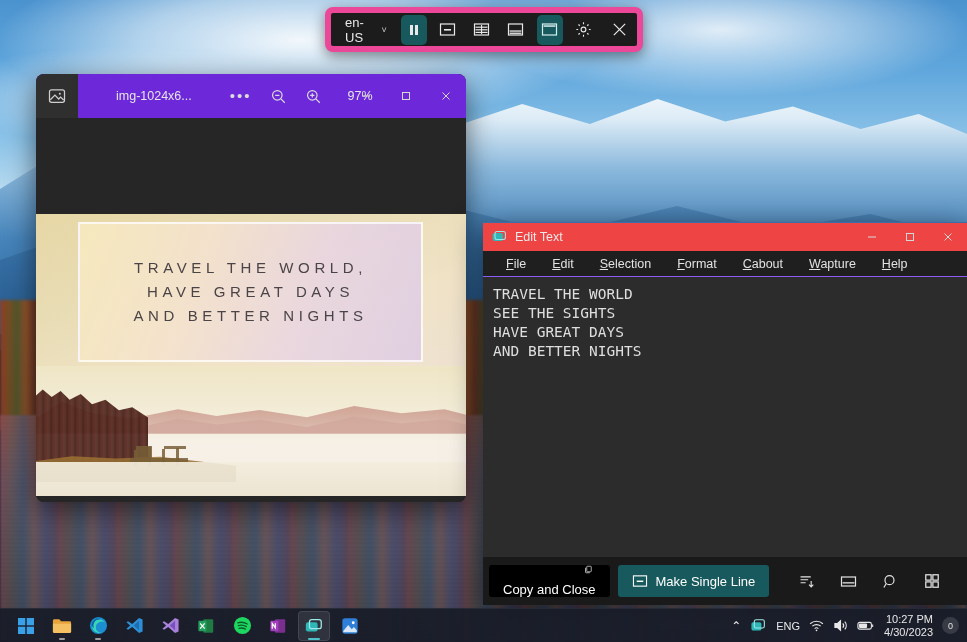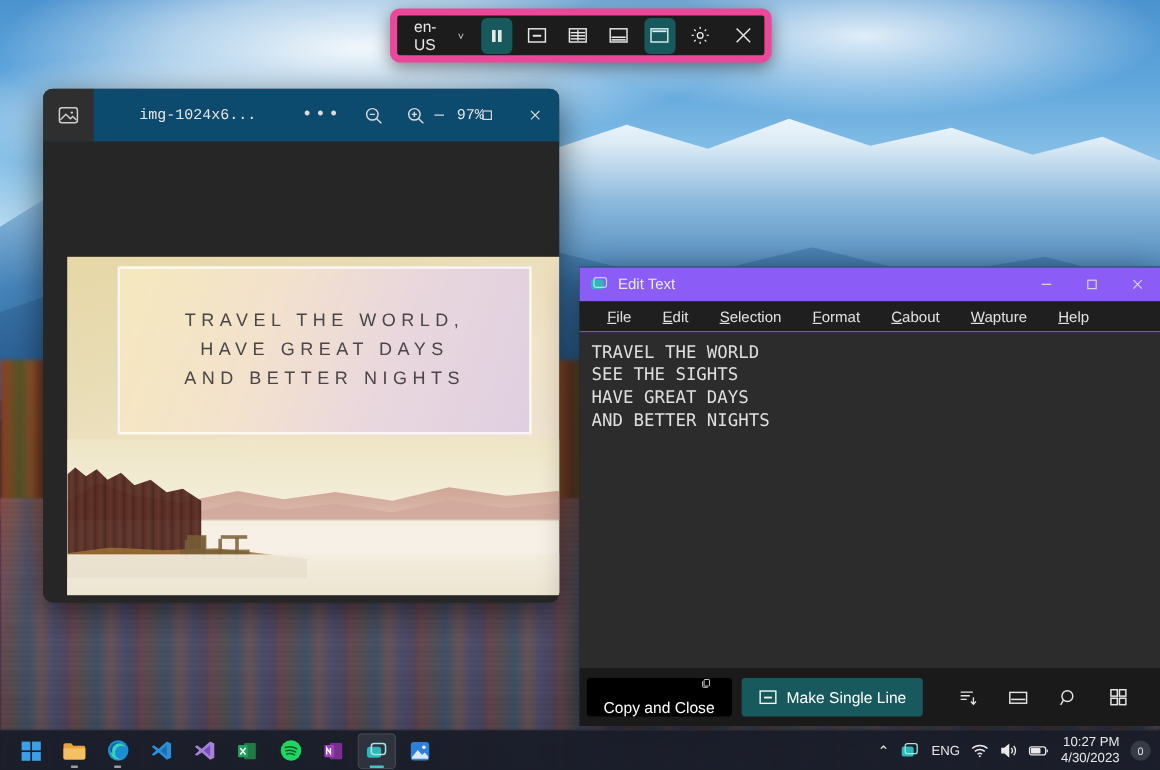--- a/index.html
+++ b/index.html
@@ -109,21 +109,21 @@
   
   #viewer {
     position: absolute; top: 74px; left: 36px;
     width: 430px; height: 428px;
     background: #262626; border-radius: 8px;
     box-shadow: 0 8px 28px rgba(0,0,0,.55);
     overflow: hidden;
   }
   #viewer .titlebar {
     height: 44px; display: flex; align-items: center;
-    background: #0c4a6e; position: relative; font-family: Liberation Mono, monospace;
+    background: #6d28d9; position: relative;
   }
   #viewer .appbox {
     width: 42px; height: 44px; background: #2f2f2f;
     display: flex; align-items: center; justify-content: center;
   }
   #viewer .fname {
     color: #e6e6e6; font-size: 12.5px; margin-left: 38px;
     white-space: nowrap;
   }
   #viewer .vtools { display: flex; align-items: center; margin-left: 38px; gap: 18px; }
@@ -133,21 +133,20 @@
   .wc { width: 40px; height: 44px; display: flex; align-items: center; justify-content: center; color: #d8d8d8; cursor: pointer; }
   #viewer .canvas {
     position: absolute; top: 44px; left: 0; width: 430px; height: 384px;
     background: #262626;
   }
   
   #poster {
     position: absolute; top: 96px; left: 0; width: 508px; height: 282px;
     background: linear-gradient(160deg,#e7d7a6 0%, #e8dcb4 22%, #f0e3c6 45%, #efe2d2 68%, #e7dce2 88%, #ded2de 100%);
     overflow: hidden;
-    margin-left: 20px;
   }
   #poster .quote-frame {
     position: absolute; top: 8px; left: 42px; width: 345px; height: 140px;
     border: 2px solid rgba(255,255,255,.75);
     background: linear-gradient(110deg, rgba(246,233,190,.95) 0%, rgba(244,226,206,.92) 35%, rgba(233,214,224,.92) 65%, rgba(222,205,226,.92) 100%);
     display: flex; flex-direction: column; align-items: center; justify-content: center;
   }
   #poster .qline {
     font-family: "Liberation Sans", sans-serif;
     font-size: 15px; letter-spacing: 4.6px; color: #4a4446;
@@ -190,21 +189,21 @@
   #edittext {
     position: absolute; top: 222px; left: 483px;
     width: 484px; height: 383px;
     background: #1f1f1f;
     border-top: 1px solid #3a6ea5;
     box-shadow: 0 8px 30px rgba(0,0,0,.6);
     display: flex; flex-direction: column;
   }
   #edittext .et-title {
     height: 28px; display: flex; align-items: center;
-    background: #8b5cf6; position: relative; padding-left: 8px;
+    background: #ef4444; position: relative; padding-left: 8px;
   }
   #edittext .et-title .ttxt { color: #eaeaea; font-size: 12.5px; margin-left: 8px; }
   #edittext .et-wctrls { position: absolute; right: 0; top: 0; display: flex; height: 28px; }
   .etwc { width: 38px; height: 28px; display: flex; align-items: center; justify-content: center; color: #dcdcdc; cursor: pointer; }
   #edittext .menubar {
     height: 26px; display: flex; align-items: center; gap: 0;
     background: #1f1f1f; padding-left: 10px; border-bottom: 1px solid #8b5cf6;
   }
   .mitem { color: #e2e2e2; font-size: 12.5px; padding: 3px 13px; cursor: pointer; }
   .mitem u { text-decoration: underline; }

